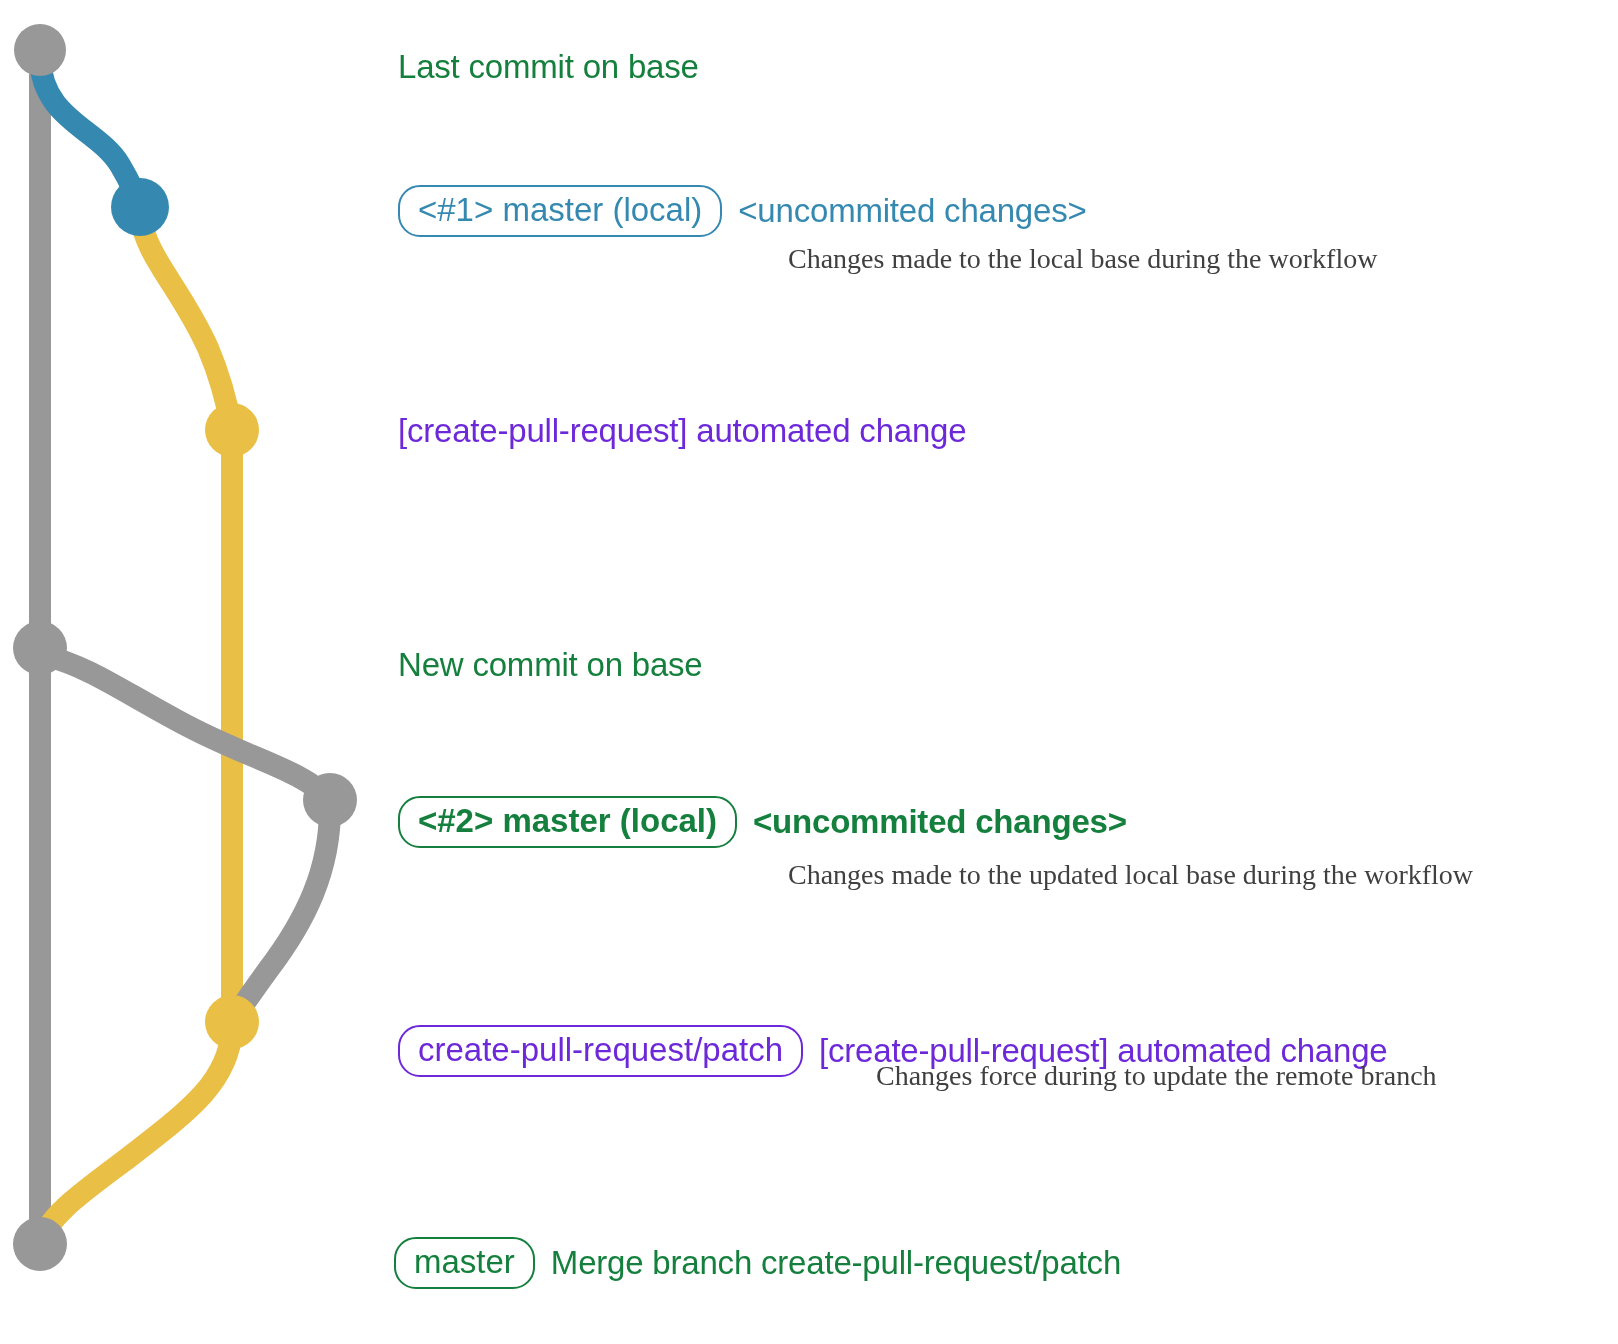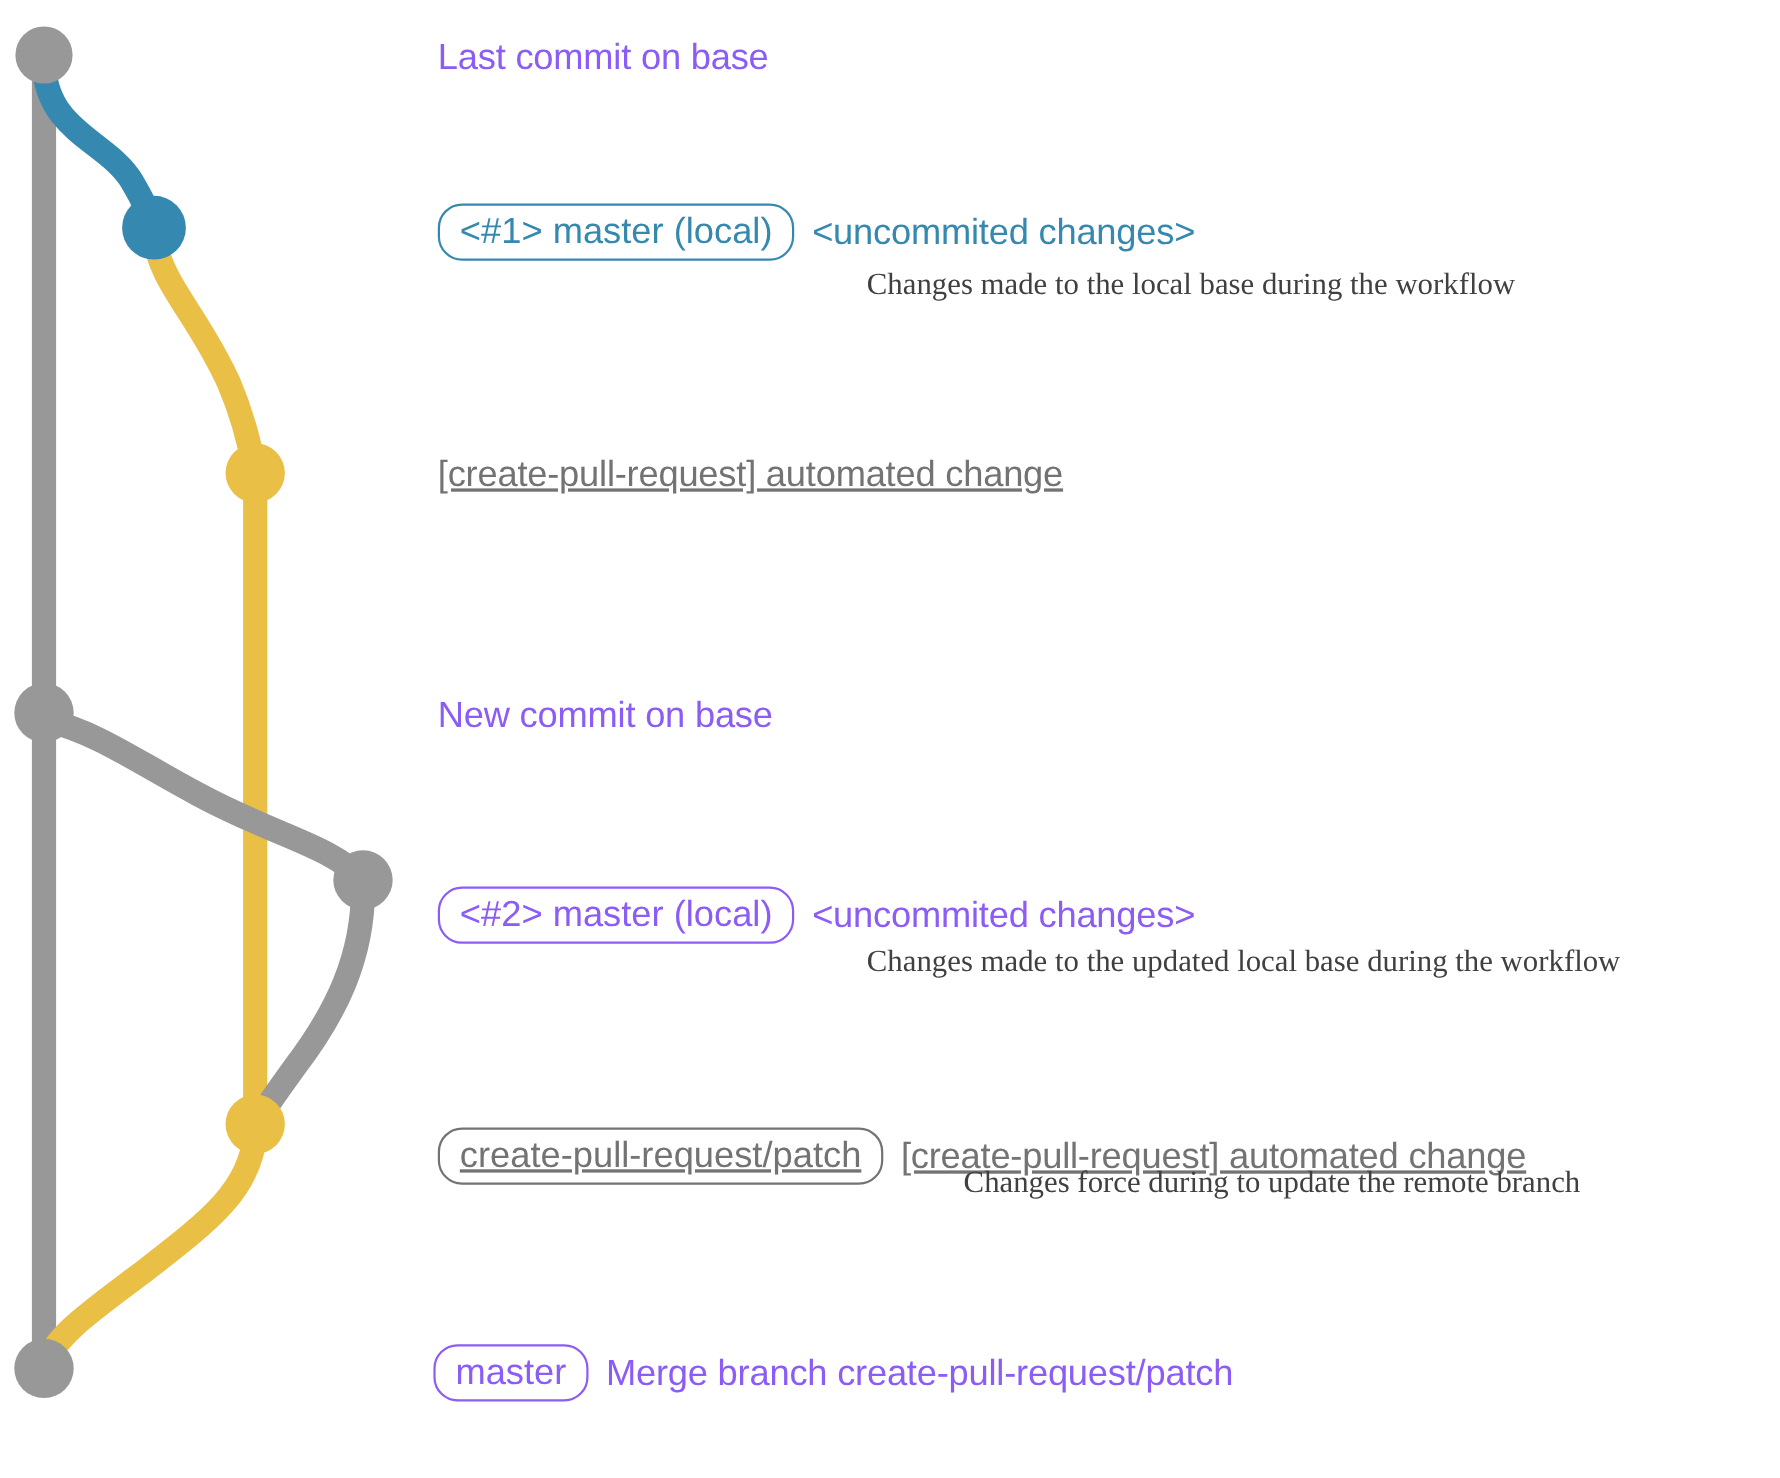--- a/index.html
+++ b/index.html
@@ -53,23 +53,23 @@
     box-sizing: border-box;
   }
   .desc {
     position: absolute;
     font-family: "Liberation Serif", serif;
     font-size: 28px;
     color: #404040;
     white-space: nowrap;
   }
 
-  .c-gray   { color: #8b5cf6; }
+  .c-gray   { color: #15803d; margin-top: 15px; }
   .c-blue   { color: #3589b0; }
-  .c-yellow { color: #737373; text-decoration: underline; }
+  .c-yellow { color: #6d28d9; }
 </style>
 </head>
 <body>
 
 <div id="stage">
 
   <svg id="graph" viewBox="0 0 400 1344">
     <g fill="none" stroke-linecap="round" stroke-linejoin="round" stroke-width="22">
 
       <path stroke="#989898" d="M 40 50 L 40 648 L 40 1244"></path>
@@ -108,21 +108,21 @@
   <div class="desc" style="left:788px; top:243px;">Changes made to the local base during the workflow</div>
 
   <div class="row" style="left:398px; top:412px;">
     <span class="rowtitle c-yellow">[create-pull-request] automated change</span>
   </div>
 
   <div class="row" style="left:398px; top:631px;justify-content:center;">
     <span class="rowtitle c-gray">New commit on base</span>
   </div>
 
-  <div class="row" style="left:398px; top:806px;">
+  <div class="row" style="left:398px; top:781px;font-weight:bold;">
     <span class="pill c-gray">&lt;#2&gt; master (local)</span>
     <span class="rowtitle c-gray">&lt;uncommited changes&gt;</span>
   </div>
   <div class="desc" style="left:788px; top:859px;">Changes made to the updated local base during the workflow</div>
 
   <div class="row" style="left:398px; top:1002px;margin-top:23px;">
     <span class="pill c-yellow">create-pull-request/patch</span>
     <span class="rowtitle c-yellow">[create-pull-request] automated change</span>
   </div>
   <div class="desc" style="left:876px; top:1060px;">Changes force during to update the remote branch</div>

